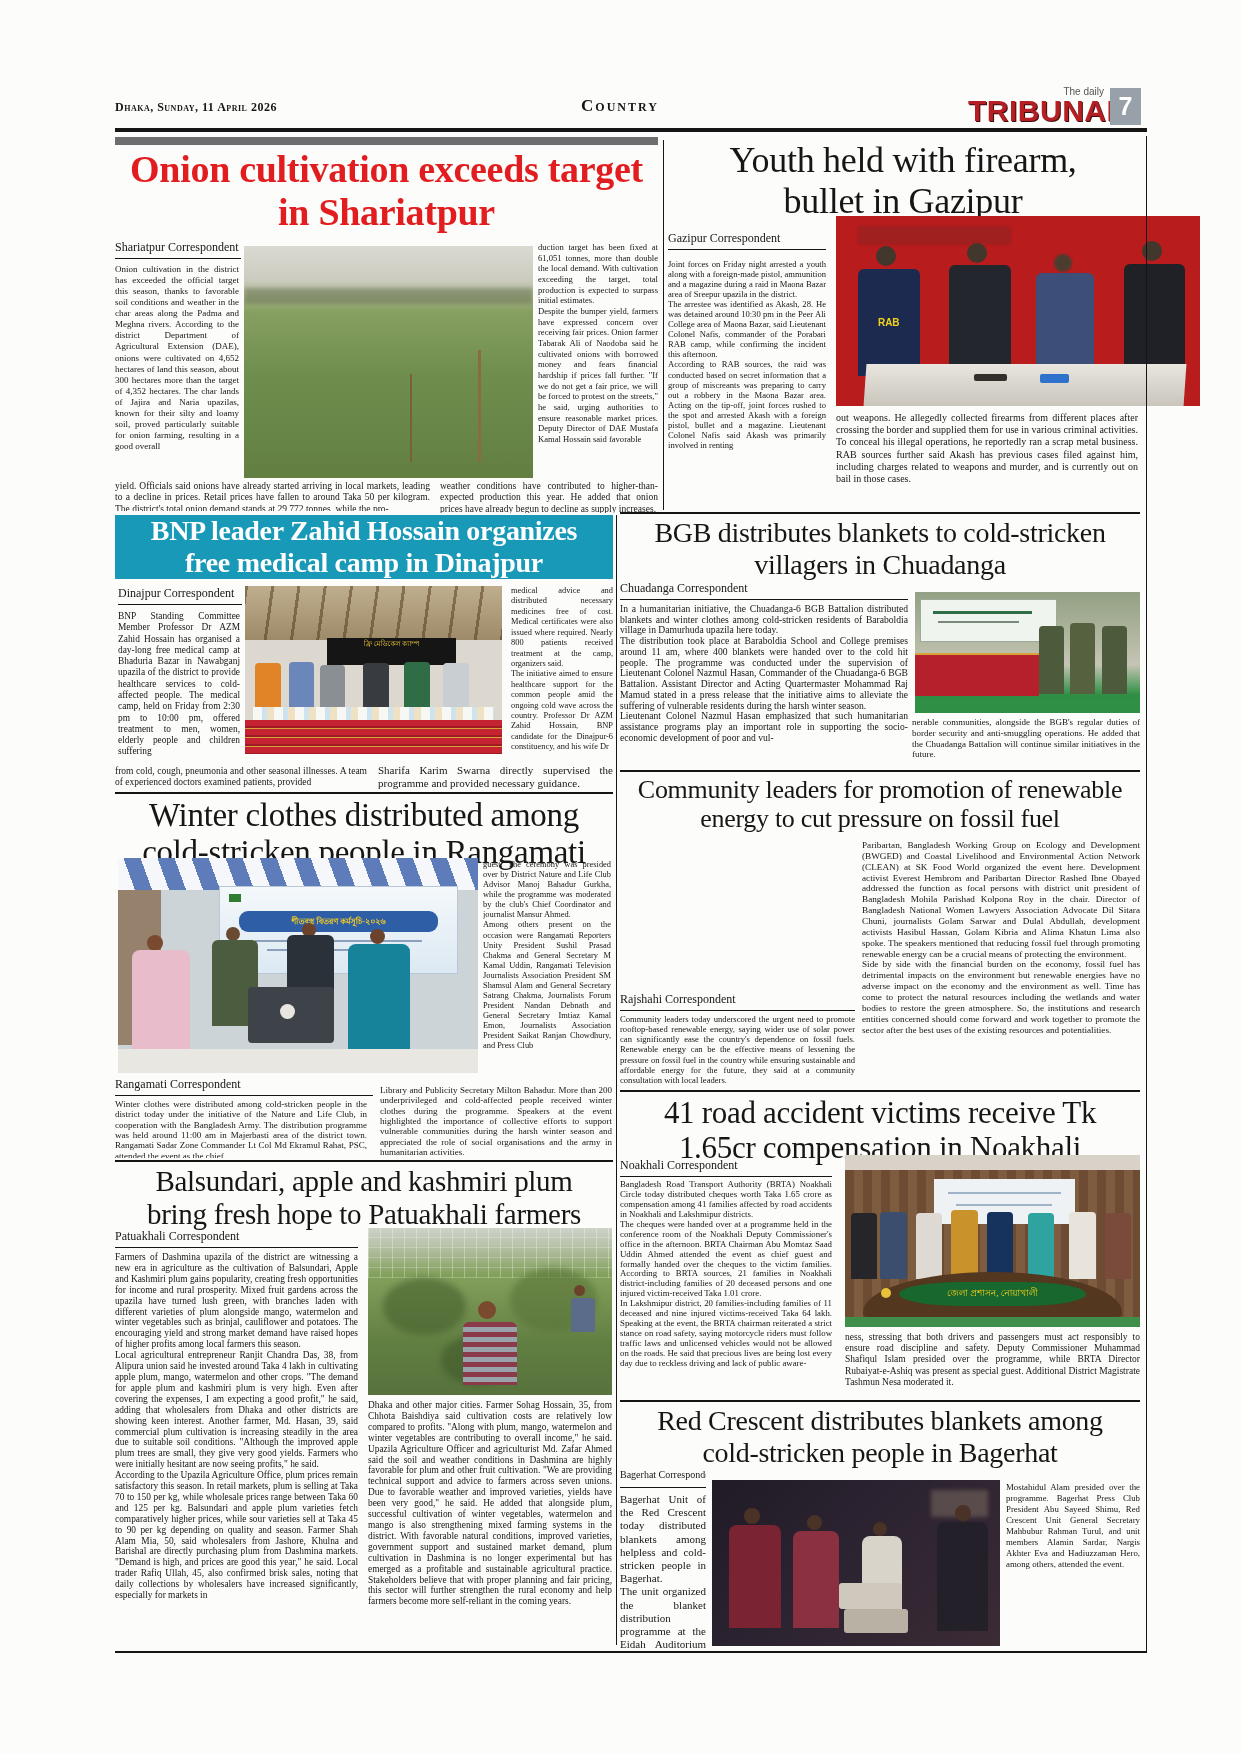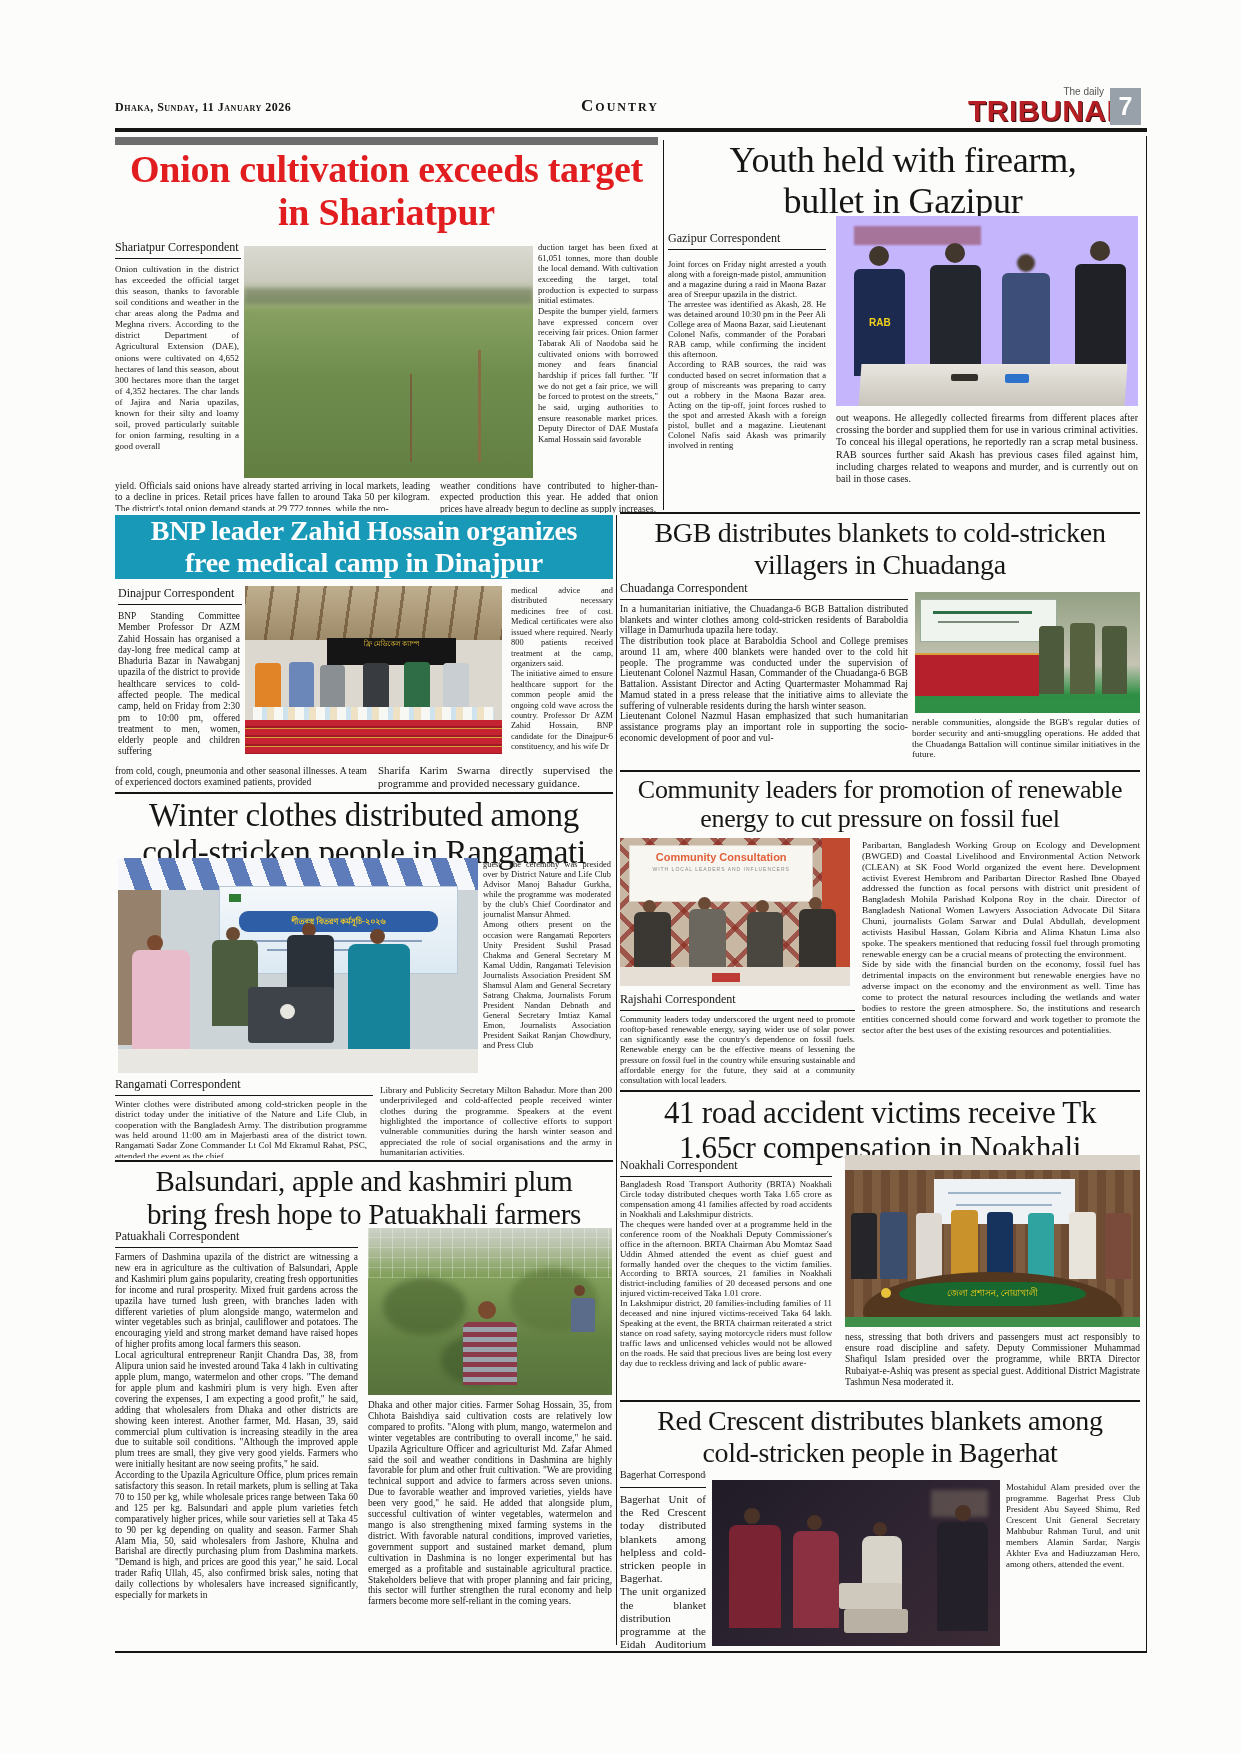--- a/index.html
+++ b/index.html
@@ -12,21 +12,21 @@
   .rule{position:absolute;background:#151515;}
   .photo{position:absolute;overflow:hidden;background:#999;}
   .ph{position:absolute;}
   .smallcaps{font-variant:small-caps;}
 </style>
 </head>
 <body>
 
 <div class="page">
 
-  <div class="smallcaps" style="position:absolute;left:115px;top:100px;width:330px;font-weight:bold;font-size:12px;letter-spacing:.5px;">Dhaka, Sunday, 11 January 2026</div>
+  <div class="smallcaps" style="position:absolute;left:115px;top:100px;width:330px;font-weight:bold;font-size:12px;letter-spacing:.5px;">Dhaka, Sunday, 11 April 2026</div>
   <div class="smallcaps" style="position:absolute;left:470px;top:96px;width:300px;text-align:center;font-weight:bold;font-size:17px;letter-spacing:2px;">Country</div>
   <div style="position:absolute;left:1020px;top:86px;width:84px;text-align:right;font-size:10px;color:#555;font-family:'Liberation Sans',sans-serif;">The daily</div>
   <div style="position:absolute;left:968px;top:94px;width:138px;text-align:right;font-size:30px;font-weight:bold;letter-spacing:.5px;color:#b51f24;text-shadow:1px 1px 0 #3a0d0f;font-family:'Liberation Sans',sans-serif;">TRIBUNAL</div>
   <div style="position:absolute;left:1110px;top:88px;width:31px;height:37px;background:#98a0aa;display:flex;align-items:center;justify-content:center;">
     <span style="color:#fff;font-size:25px;font-weight:bold;font-family:'Liberation Sans',sans-serif;">7</span>
   </div>
   <div class="rule" style="left:115px;top:128px;width:1032px;height:4px;"></div>
 
   <div class="rule" style="left:115px;top:137px;width:543px;height:8px;background:#6e6e6e;"></div>
   <div class="hl bold" style="left:115px;top:148px;width:543px;font-size:38px;color:#e21d1f;">Onion cultivation exceeds target
@@ -47,21 +47,21 @@
 
   <div class="rule" style="left:663px;top:140px;width:1px;height:370px;"></div>
 
   <div class="hl" style="left:666px;top:140px;width:474px;font-size:36px;">Youth held with firearm,
 bullet in Gazipur</div>
   <div class="byline" style="left:668px;top:231px;width:158px;">Gazipur Correspondent</div>
   <div class="bt" style="left:668px;top:259px;width:158px;height:250px;font-size:8.6px;line-height:1.17;">Joint forces on Friday night arrested a youth along with a foreign-made pistol, ammunition and a magazine during a raid in Maona Bazar area of Sreepur upazila in the district.
 The arrestee was identified as Akash, 28. He was detained around 10:30 pm in the Peer Ali College area of Maona Bazar, said Lieutenant Colonel Nafis, commander of the Porabari RAB camp, while confirming the incident this afternoon.
 According to RAB sources, the raid was conducted based on secret information that a group of miscreants was preparing to carry out a robbery in the Maona Bazar area. Acting on the tip-off, joint forces rushed to the spot and arrested Akash with a foreign pistol, bullet and a magazine. Lieutenant Colonel Nafis said Akash was primarily involved in renting</div>
 
-  <div class="photo" style="left:836px;top:216px;width:302px;height:190px;background:#c4b5fd;">
+  <div class="photo" style="left:836px;top:216px;width:352px;height:190px;background:#b91c1c;padding-left:12px;">
     <div class="ph" style="left:6%;top:5%;width:42%;height:10%;background:rgba(130,35,35,.45);filter:blur(1px);"></div>
     <div class="ph" style="left:11%;top:16%;width:20px;height:20px;border-radius:50%;background:#41372c;"></div>
     <div class="ph" style="left:6%;top:28%;width:17%;height:56%;background:#1b2a4e;border-radius:6px 6px 0 0;display:flex;align-items:center;justify-content:center;">
       <span style="color:#f5d21a;font-weight:bold;font-size:10px;font-family:'Liberation Sans',sans-serif;">RAB</span>
     </div>
     <div class="ph" style="left:36%;top:14%;width:20px;height:20px;border-radius:50%;background:#41372c;"></div>
     <div class="ph" style="left:31%;top:26%;width:17%;height:58%;background:#23262c;border-radius:6px 6px 0 0;"></div>
     <div class="ph" style="left:60%;top:20%;width:18px;height:18px;border-radius:50%;background:#4a3d30;filter:blur(1px);"></div>
     <div class="ph" style="left:55%;top:30%;width:16%;height:52%;background:#3d4f78;border-radius:6px 6px 0 0;"></div>
     <div class="ph" style="left:84%;top:13%;width:20px;height:20px;border-radius:50%;background:#41372c;"></div>
@@ -155,37 +155,20 @@
   <div class="bt" style="left:483px;top:860px;width:128px;height:218px;font-size:8.4px;line-height:1.2;">guest. The ceremony was presided over by District Nature and Life Club Advisor Manoj Bahadur Gurkha, while the programme was moderated by the club's Chief Coordinator and journalist Mansur Ahmed.
 Among others present on the occasion were Rangamati Reporters Unity President Sushil Prasad Chakma and General Secretary M Kamal Uddin, Rangamati Television Journalists Association President SM Shamsul Alam and General Secretary Satrang Chakma, Journalists Forum President Nandan Debnath and General Secretary Imtiaz Kamal Emon, Journalists Association President Saikat Ranjan Chowdhury, and Press Club</div>
   <div class="byline" style="left:115px;top:1077px;width:258px;">Rangamati Correspondent</div>
   <div class="bt" style="left:115px;top:1099px;width:252px;height:59px;font-size:9px;line-height:1.15;">Winter clothes were distributed among cold-stricken people in the district today under the initiative of the Nature and Life Club, in cooperation with the Bangladesh Army. The distribution programme was held around 11:00 am in Majerbasti area of the district town. Rangamati Sadar Zone Commander Lt Col Md Ekramul Rahat, PSC, attended the event as the chief</div>
   <div class="bt" style="left:380px;top:1085px;width:232px;height:74px;font-size:9px;line-height:1.15;">Library and Publicity Secretary Milton Bahadur. More than 200 underprivileged and cold-affected people received winter clothes during the programme. Speakers at the event highlighted the importance of collective efforts to support vulnerable communities during the harsh winter season and appreciated the role of social organisations and the army in humanitarian activities.</div>
 
   <div class="rule" style="left:620px;top:770px;width:520px;height:2px;"></div>
   <div class="hl" style="left:620px;top:775px;width:520px;font-size:26px;">Community leaders for promotion of renewable
 energy to cut pressure on fossil fuel</div>
 
-  <div class="photo" style="left:620px;top:838px;width:230px;height:148px;background-color:#c8b7a2;background-image:repeating-linear-gradient(45deg,rgba(140,44,36,.7) 0 5px,transparent 5px 24px),repeating-linear-gradient(-45deg,rgba(140,44,36,.7) 0 5px,transparent 5px 24px);">
-    <div class="ph" style="right:0;top:0;width:12%;height:100%;background:#c04a30;"></div>
-    <div class="ph" style="left:4%;top:5%;width:80%;height:38%;background:#f8f6f1;border:1px solid #ddd6ca;text-align:center;padding-top:5px;box-sizing:border-box;">
-      <div style="color:#e2603a;font-weight:bold;font-size:11px;font-family:'Liberation Sans',sans-serif;">Community Consultation</div>
-      <div style="color:#8a8a8a;font-size:5px;letter-spacing:1px;margin-top:3px;font-family:'Liberation Sans',sans-serif;">WITH LOCAL LEADERS AND INFLUENCERS</div>
-    </div>
-    <div class="ph" style="left:10%;top:42%;width:13px;height:13px;border-radius:50%;background:#6b4a35;"></div>
-    <div class="ph" style="left:6%;top:50%;width:16%;height:40%;background:#3b3833;border-radius:6px 6px 0 0;"></div>
-    <div class="ph" style="left:34%;top:40%;width:13px;height:13px;border-radius:50%;background:#6b4a35;"></div>
-    <div class="ph" style="left:30%;top:48%;width:16%;height:42%;background:#6b675f;border-radius:6px 6px 0 0;"></div>
-    <div class="ph" style="left:59%;top:42%;width:13px;height:13px;border-radius:50%;background:#6b4a35;"></div>
-    <div class="ph" style="left:55%;top:50%;width:16%;height:40%;background:#4a4640;border-radius:6px 6px 0 0;"></div>
-    <div class="ph" style="left:82%;top:40%;width:13px;height:13px;border-radius:50%;background:#6b4a35;"></div>
-    <div class="ph" style="left:78%;top:48%;width:16%;height:42%;background:#36332e;border-radius:6px 6px 0 0;"></div>
-    <div class="ph" style="left:0;bottom:0;width:100%;height:13%;background:#e6dfd6;"></div>
-    <div class="ph" style="left:40%;bottom:3%;width:12%;height:6%;background:#bd3b34;"></div>
-  </div>
 
   <div class="byline" style="left:620px;top:992px;width:235px;">Rajshahi Correspondent</div>
   <div class="bt" style="left:620px;top:1014px;width:235px;height:74px;font-size:8.6px;line-height:1.18;">Community leaders today underscored the urgent need to promote rooftop-based renewable energy, saying wider use of solar power can significantly ease the country's dependence on fossil fuels. Renewable energy can be the effective means of lessening the pressure on fossil fuel in the country while ensuring sustainable and affordable energy for the future, they said at a community consultation with local leaders.</div>
   <div class="bt" style="left:862px;top:840px;width:278px;height:248px;font-size:9.2px;line-height:1.18;">Paribartan, Bangladesh Working Group on Ecology and Development (BWGED) and Coastal Livelihood and Environmental Action Network (CLEAN) at SK Food World organized the event here. Development activist Everest Hembrom and Paribartan Director Rashed Ibne Obayed addressed the function as focal persons with district unit president of Bangladesh Mohila Parishad Kolpona Roy in the chair. Director of Bangladesh National Women Lawyers Association Advocate Dil Sitara Chuni, journalists Golam Sarwar and Dulal Abdullah, development activists Hasibul Hassan, Golam Kibria and Alima Khatun Lima also spoke. The speakers mentioned that reducing fossil fuel through promoting renewable energy can be a crucial means of protecting the environment.
 Side by side with the financial burden on the economy, fossil fuel has detrimental impacts on the environment but renewable energies have no adverse impact on the economy and the environment as well. Time has come to protect the natural resources including the wetlands and water bodies to restore the green atmosphere. So, the institutions and research entities concerned should come forward and work together to promote the sector after the best uses of the existing resources and potentialities.</div>
 
   <div class="rule" style="left:115px;top:1160px;width:498px;height:2px;"></div>
   <div class="hl" style="left:115px;top:1165px;width:498px;font-size:29px;">Balsundari, apple and kashmiri plum
 bring fresh hope to Patuakhali farmers</div>
   <div class="byline" style="left:115px;top:1229px;width:243px;">Patuakhali Correspondent</div>

